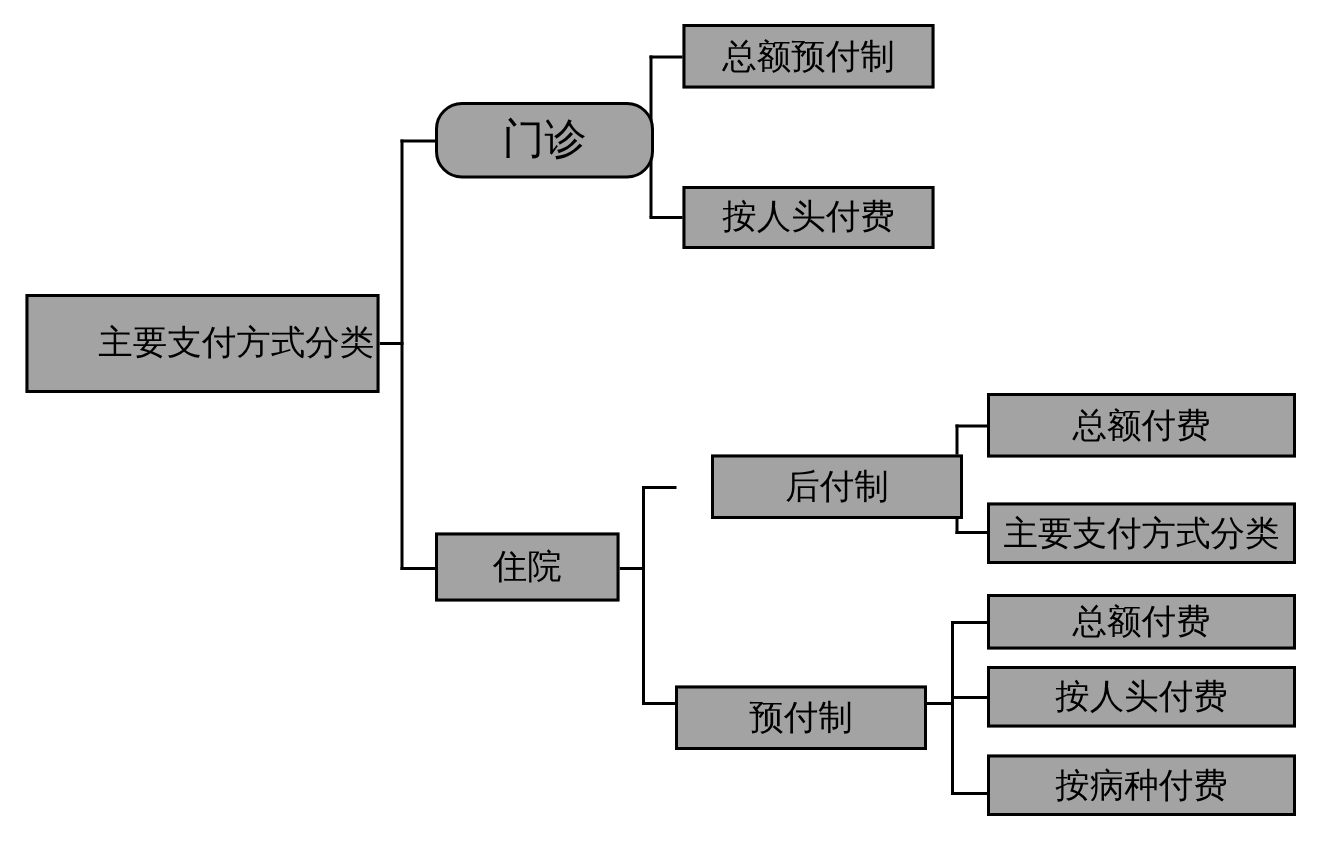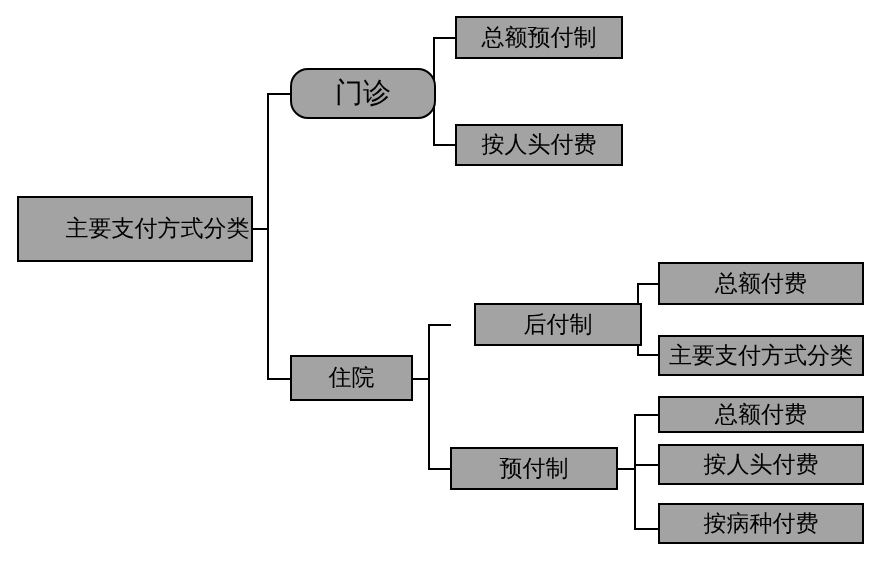--- a/index.html
+++ b/index.html
@@ -32,21 +32,21 @@
     z-index: 3;
   }
   .node-label {
     display: block;
   }
   
   #node-root      { left: 17px;  top: 196px; width: 236px; height: 66px; font-size: 23px; padding-left: 45px; }
   #node-out       { left: 290px; top: 68px;  width: 146px; height: 51px; font-size: 28px; border-radius: 18px; }
   #node-in        { left: 290px; top: 355px; width: 123px; height: 46px; font-size: 23px; }
   #node-post      { left: 474px; top: 303px; width: 168px; height: 43px; font-size: 23px; }
-  #node-pre       { left: 450px; top: 447px; width: 168px; height: 43px; font-size: 23px; }
+  #node-pre       { left: 450px; top: 457px; width: 168px; height: 43px; font-size: 23px; }
   #node-out-1     { left: 455px; top: 16px;  width: 168px; height: 43px; font-size: 23px; }
   #node-out-2     { left: 455px; top: 124px; width: 168px; height: 42px; font-size: 23px; }
   #node-post-1    { left: 658px; top: 262px; width: 206px; height: 43px; font-size: 23px; }
   #node-post-2    { left: 658px; top: 335px; width: 206px; height: 41px; font-size: 23px; }
   #node-pre-1     { left: 658px; top: 396px; width: 206px; height: 37px; font-size: 23px; }
   #node-pre-2     { left: 658px; top: 444px; width: 206px; height: 41px; font-size: 23px; }
   #node-pre-3     { left: 658px; top: 503px; width: 206px; height: 41px; font-size: 23px; }
 
   
   .conn {

